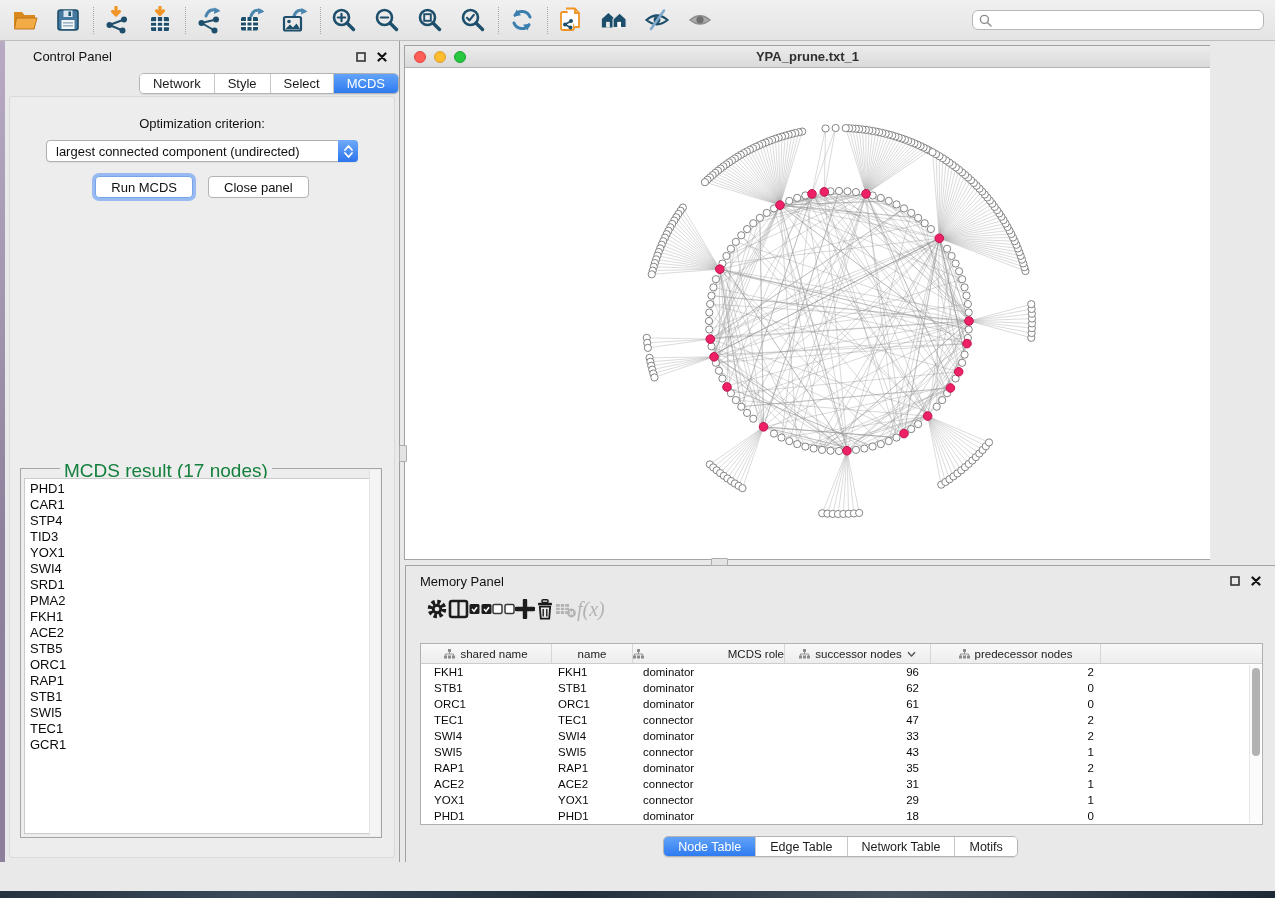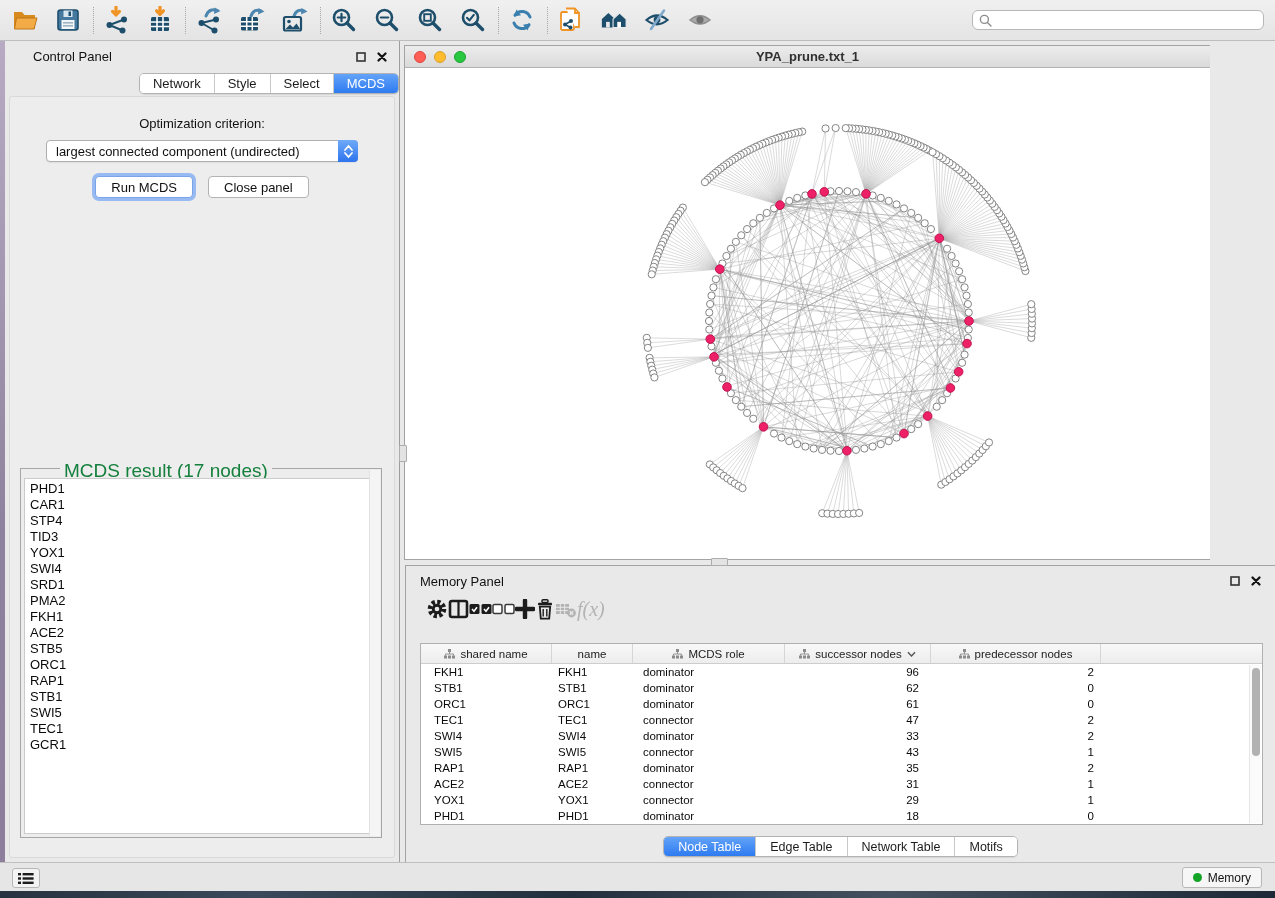--- a/index.html
+++ b/index.html
@@ -82,21 +82,21 @@
   .tpi { display:flex; align-items:center; justify-content:center; cursor:pointer; }
   .tpi.disabled { cursor:default; }
   .fx { font-family:"Liberation Serif",serif; font-style:italic; font-size:20px; color:#b3b3b3; line-height:1; }
   .table-wrap { position:absolute; left:14px; right:12px; top:77px; bottom:37px; background:#fff; border:1px solid #b0b0b0; }
   .t-head { display:flex; height:20px; background:linear-gradient(#f8f8f8,#ededed);
     border-bottom:1px solid #cdcdcd; font-size:11.5px; color:#1c1c1c; }
   .h-cell { display:flex; align-items:center; justify-content:center; gap:5px;
     border-right:1px solid #d6d6d6; height:100%; cursor:pointer; }
   .t-row { display:flex; height:16px; align-items:center; font-size:11.5px; color:#0a0a0a; }
   .t-cell { height:100%; line-height:16px; }
-  .w1 { width:131px; } .w2 { width:81px; } .w3 { width:152px; } .w4 { width:146px; } .w5 { width:170px; } .wb0 { flex:1; border-right:none!important; }
+  .w1 { width:131px; } .w2 { width:81px; } .w3 { width:152px;justify-content:space-between; } .w4 { width:146px; } .w5 { width:170px; } .wb0 { flex:1; border-right:none!important; }
   .c-shared { width:131px; padding-left:13px; }
   .c-name { width:81px; padding-left:6px; }
   .c-role { width:152px; padding-left:10px; }
   .c-succ { width:146px; text-align:right; padding-right:12px; }
   .c-pred { width:170px; text-align:right; padding-right:7px; }
   .c-blank { flex:1; }
   .t-scroll { position:absolute; right:1px; top:21px; bottom:1px; width:12px; background:#fbfbfb; border-left:1px solid #e6e6e6; }
   .t-thumb { position:absolute; left:2px; top:3px; width:8px; height:88px; background:#b2b2b2; border-radius:4px; cursor:pointer; }
   .tp-tabs { position:absolute; bottom:5px; left:0; right:0; display:flex; justify-content:center; }
   .tp-tabs .seg-item { font-size:12.5px; padding:0 14px; }
@@ -1224,30 +1224,14 @@
     <div class="tp-tabs">
       <div class="seg">
         <span class="seg-item active">Node Table</span>
         <span class="seg-item">Edge Table</span>
         <span class="seg-item">Network Table</span>
         <span class="seg-item">Motifs</span>
       </div>
     </div>
   </div>
 
-  <div class="status-bar">
-    <span class="list-btn">
-      <svg width="16" height="13" viewBox="0 0 16 13">
-          <rect x="0" y="1" width="3" height="2.4" fill="#1c1c1c"></rect>
-          <rect x="4.6" y="1" width="11" height="2.4" fill="#1c1c1c"></rect>
-          <rect x="0" y="5.3" width="3" height="2.4" fill="#1c1c1c"></rect>
-          <rect x="4.6" y="5.3" width="11" height="2.4" fill="#1c1c1c"></rect>
-          <rect x="0" y="9.6" width="3" height="2.4" fill="#1c1c1c"></rect>
-          <rect x="4.6" y="9.6" width="11" height="2.4" fill="#1c1c1c"></rect>
-        </svg>
-    </span>
-    <span class="memory-btn">
-      <span class="mem-dot"></span>
-      <span>Memory</span>
-    </span>
-  </div>
 
 </div>
 
 </body></html>

